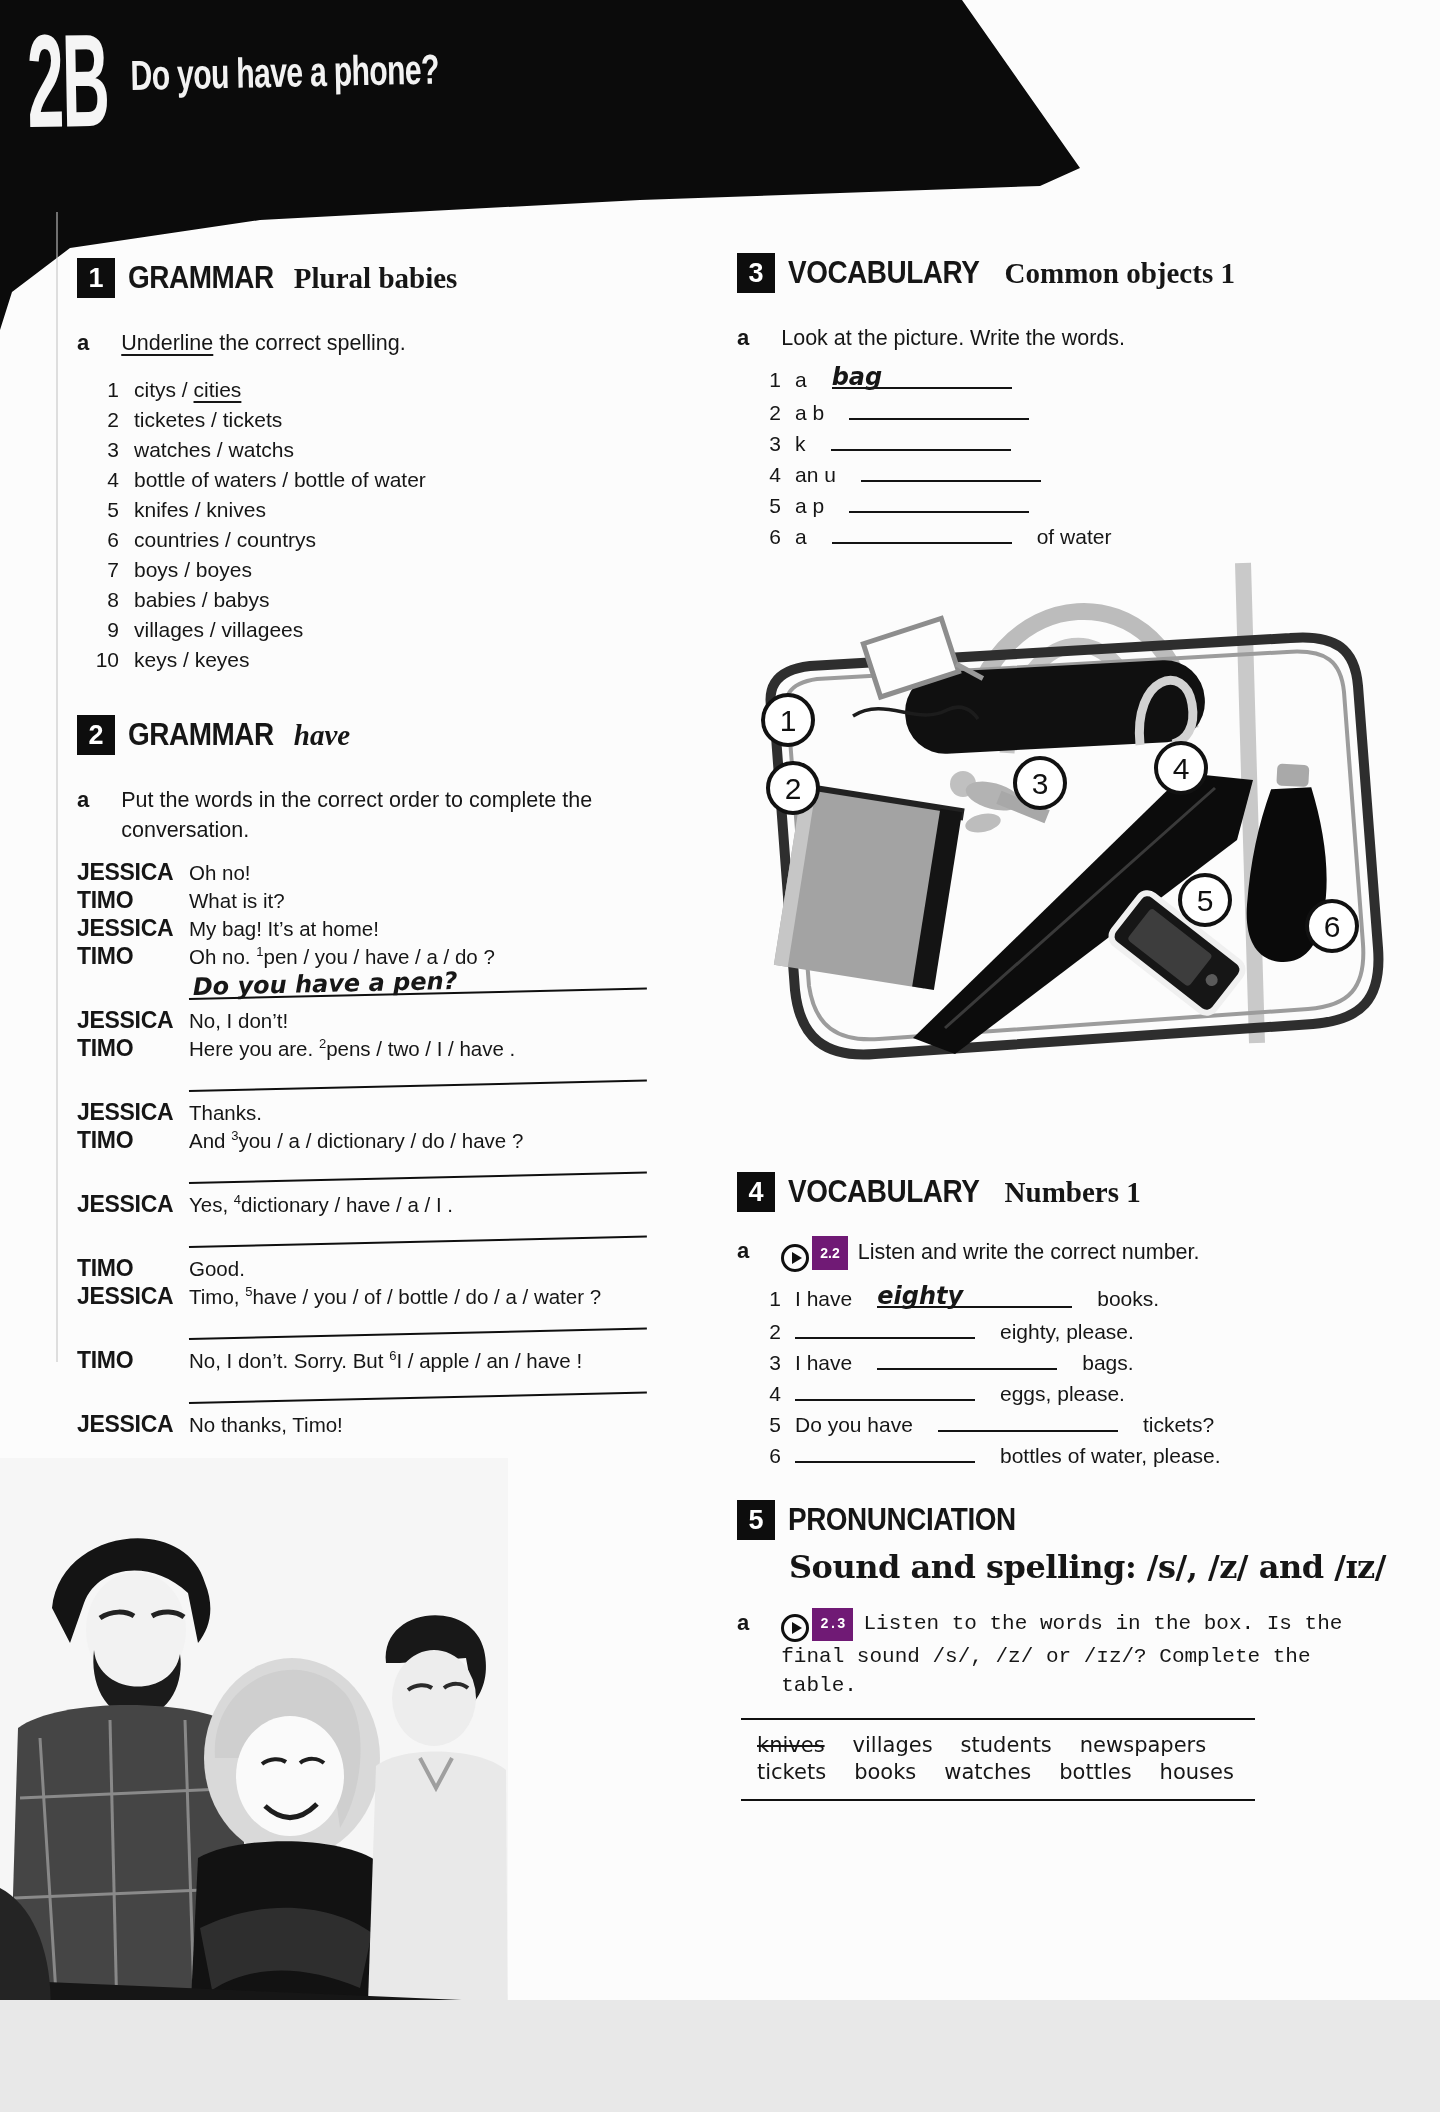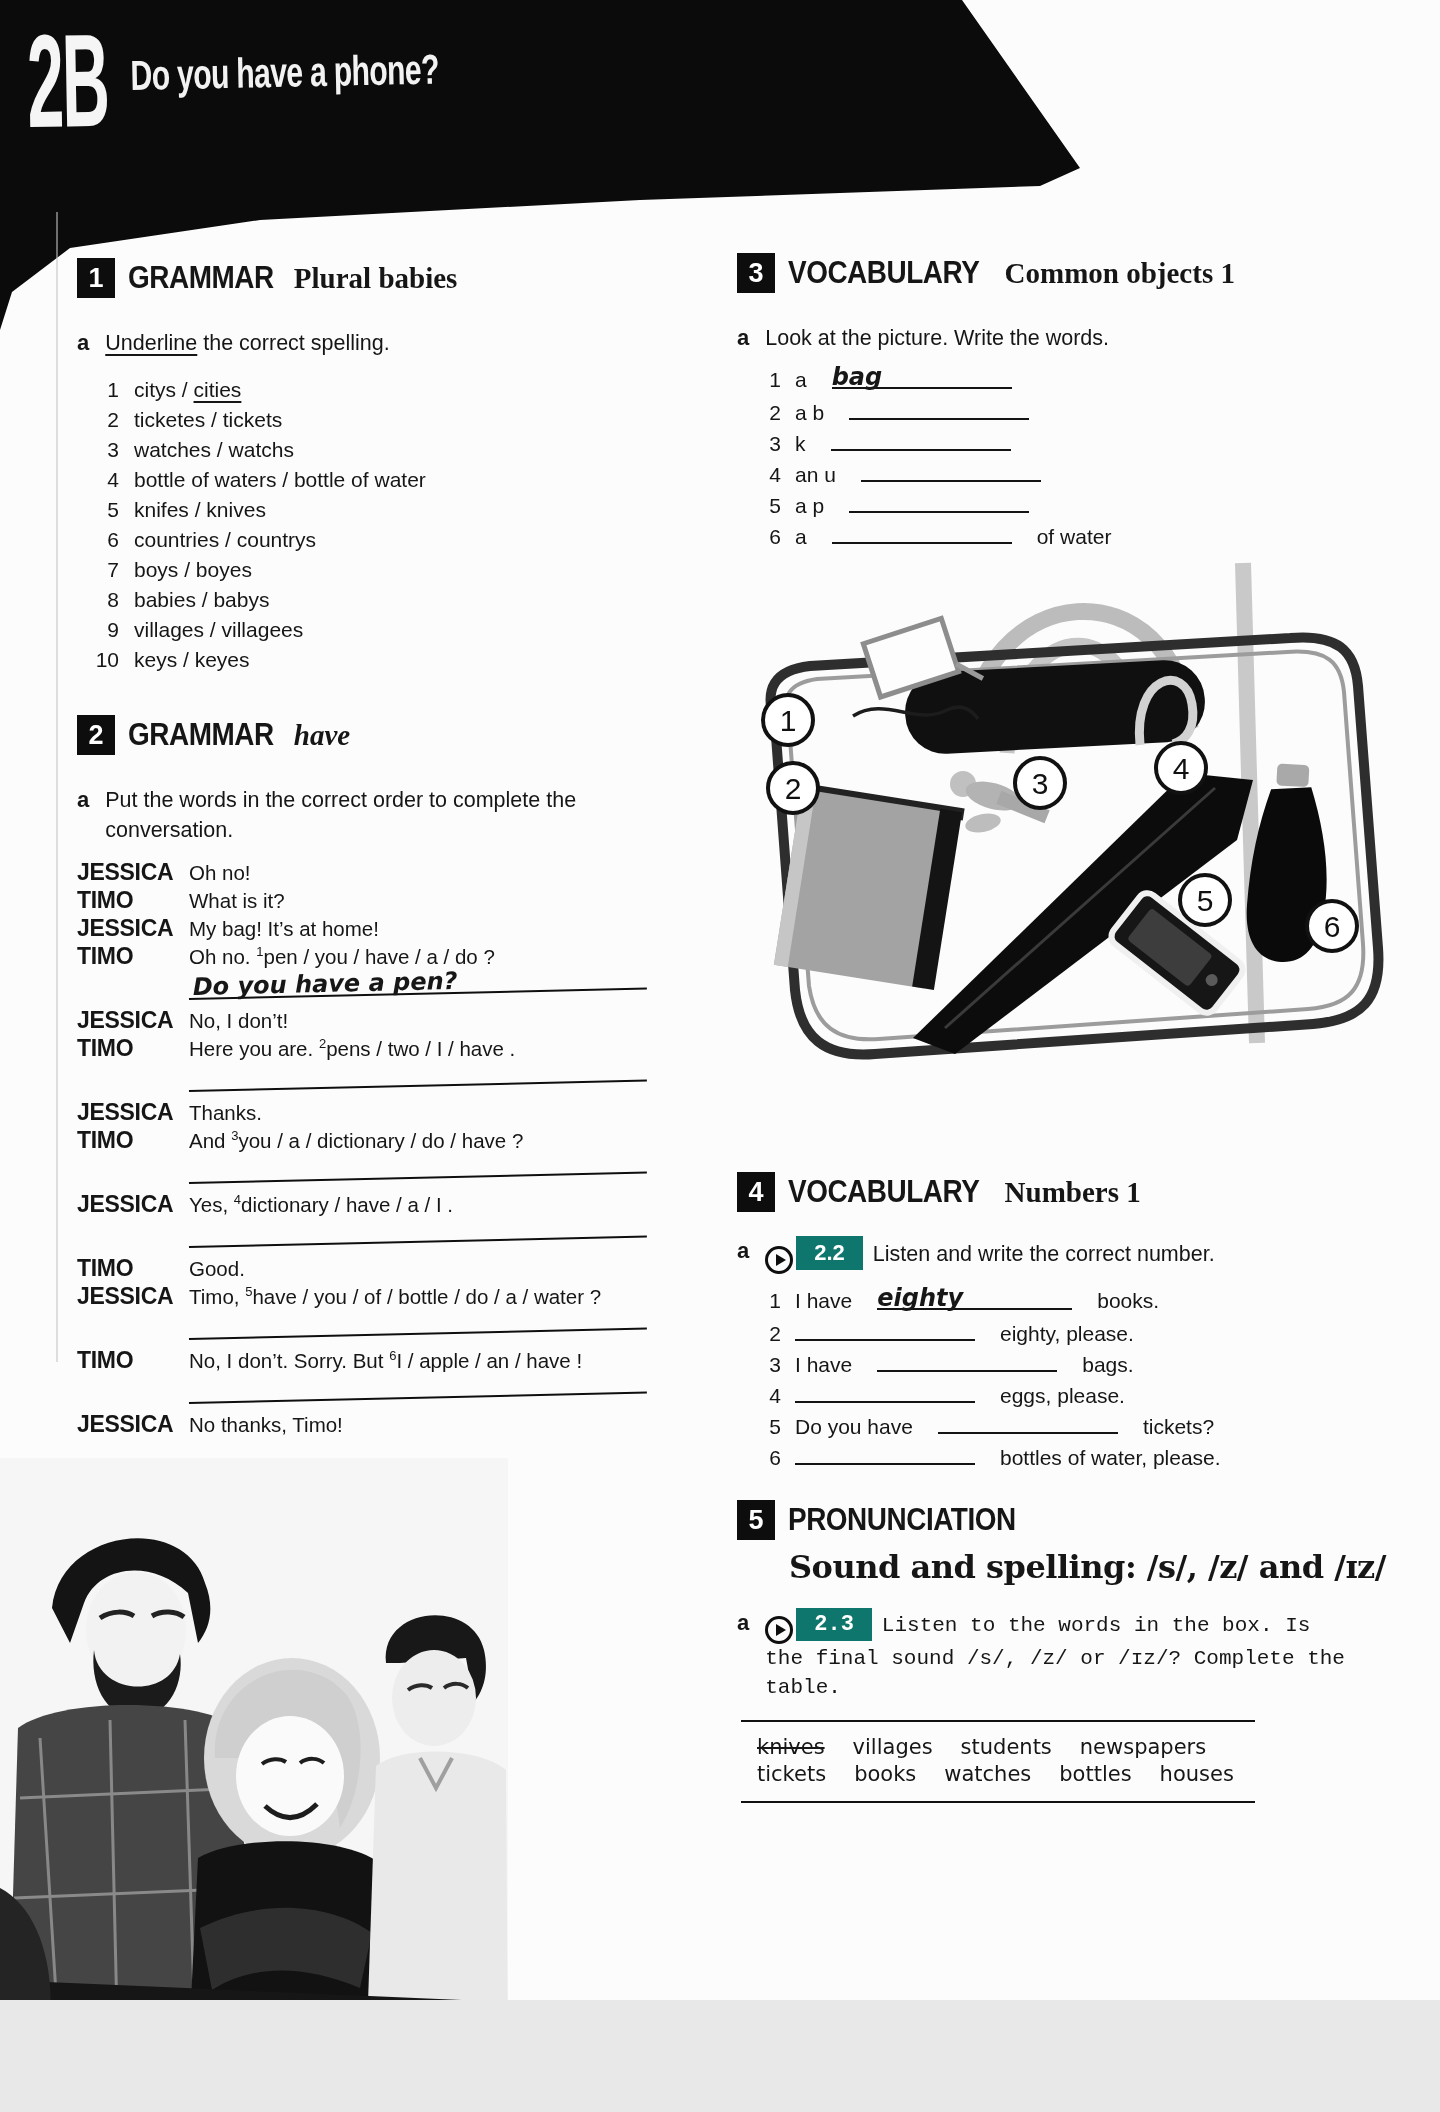--- a/index.html
+++ b/index.html
@@ -18,21 +18,21 @@
   
   .sec-head{display:flex;align-items:center;}
   .sec-num{display:inline-block;width:38px;height:40px;background:#0d0d0d;color:#fff;
            font-size:27px;font-weight:800;text-align:center;line-height:40px;flex:0 0 38px;}
   .sec-title{font-size:31px;font-weight:800;letter-spacing:-.5px;transform:scaleX(.9);
              transform-origin:left center;display:inline-block;margin-left:13px;white-space:nowrap;}
   .sec-topic{font-family:"Liberation Serif",serif;font-size:29px;font-weight:700;margin-left:4px;white-space:nowrap;}
 
   .task-row{display:flex;align-items:flex-start;margin-top:30px;}
   .task-letter{font-weight:800;font-size:22px;margin-right:16px;line-height:30px;}
-  .task-text{font-size:21.5px;line-height:30px;}
+  .task-text{font-size:21.5px;line-height:30px;margin-left:16px;}
   .u{text-decoration:underline;text-decoration-thickness:2px;text-underline-offset:4px;}
 
   
   .g-list{margin:20px 0 0 14px;}
   .g-row{display:flex;height:30px;align-items:baseline;font-size:21px;}
   .li-num{width:28px;text-align:right;margin-right:15px;flex:0 0 28px;}
 
   
   .conv{margin-top:14px;width:578px;}
   .conv-row{display:flex;height:28px;align-items:baseline;}
@@ -65,22 +65,22 @@
   .sound-table{border-collapse:collapse;margin:42px 0 0 6px;table-layout:fixed;width:600px;}
   .sound-table th{background:#c6c6c6;border:2px solid #3a3a3a;font-size:20px;text-align:left;
                   padding:7px 10px;font-family:"DejaVu Sans",sans-serif;height:28px;}
   .sound-table td{height:100px;border:2px solid #3a3a3a;vertical-align:top;padding:8px 10px;}
 
   
   .play{display:inline-flex;width:22px;height:22px;border:3px solid #0f0f0f;border-radius:50%;
         align-items:center;justify-content:center;vertical-align:-5px;margin-right:3px;}
   .play i{display:block;width:0;height:0;border-left:10px solid #0f0f0f;
           border-top:6px solid transparent;border-bottom:6px solid transparent;margin-left:3px;}
-  .audio-badge{display:inline-block;background:#0f766e;color:#fff;font-weight:800;font-size:22px;
-               padding:2px 18px;margin-right:10px;vertical-align:1px;}
+  .audio-badge{display:inline-block;background:#701a75;color:#fff;font-weight:800;font-size:14px;
+               padding:2px 8px;margin-right:10px;vertical-align:1px;}
 
   
   #sec1{position:absolute;left:77px;top:258px;width:580px;}
   #sec2{position:absolute;left:77px;top:715px;width:600px;}
   #sec2 .task-text{width:575px;}
   #sec3{position:absolute;left:737px;top:253px;width:640px;}
   #sec4{position:absolute;left:737px;top:1172px;width:660px;}
   #sec5{position:absolute;left:737px;top:1500px;width:660px;}
   #bag{position:absolute;left:745px;top:538px;width:640px;height:540px;pointer-events:none;}
   #photo{position:absolute;left:0;top:1458px;width:508px;height:604px;}

